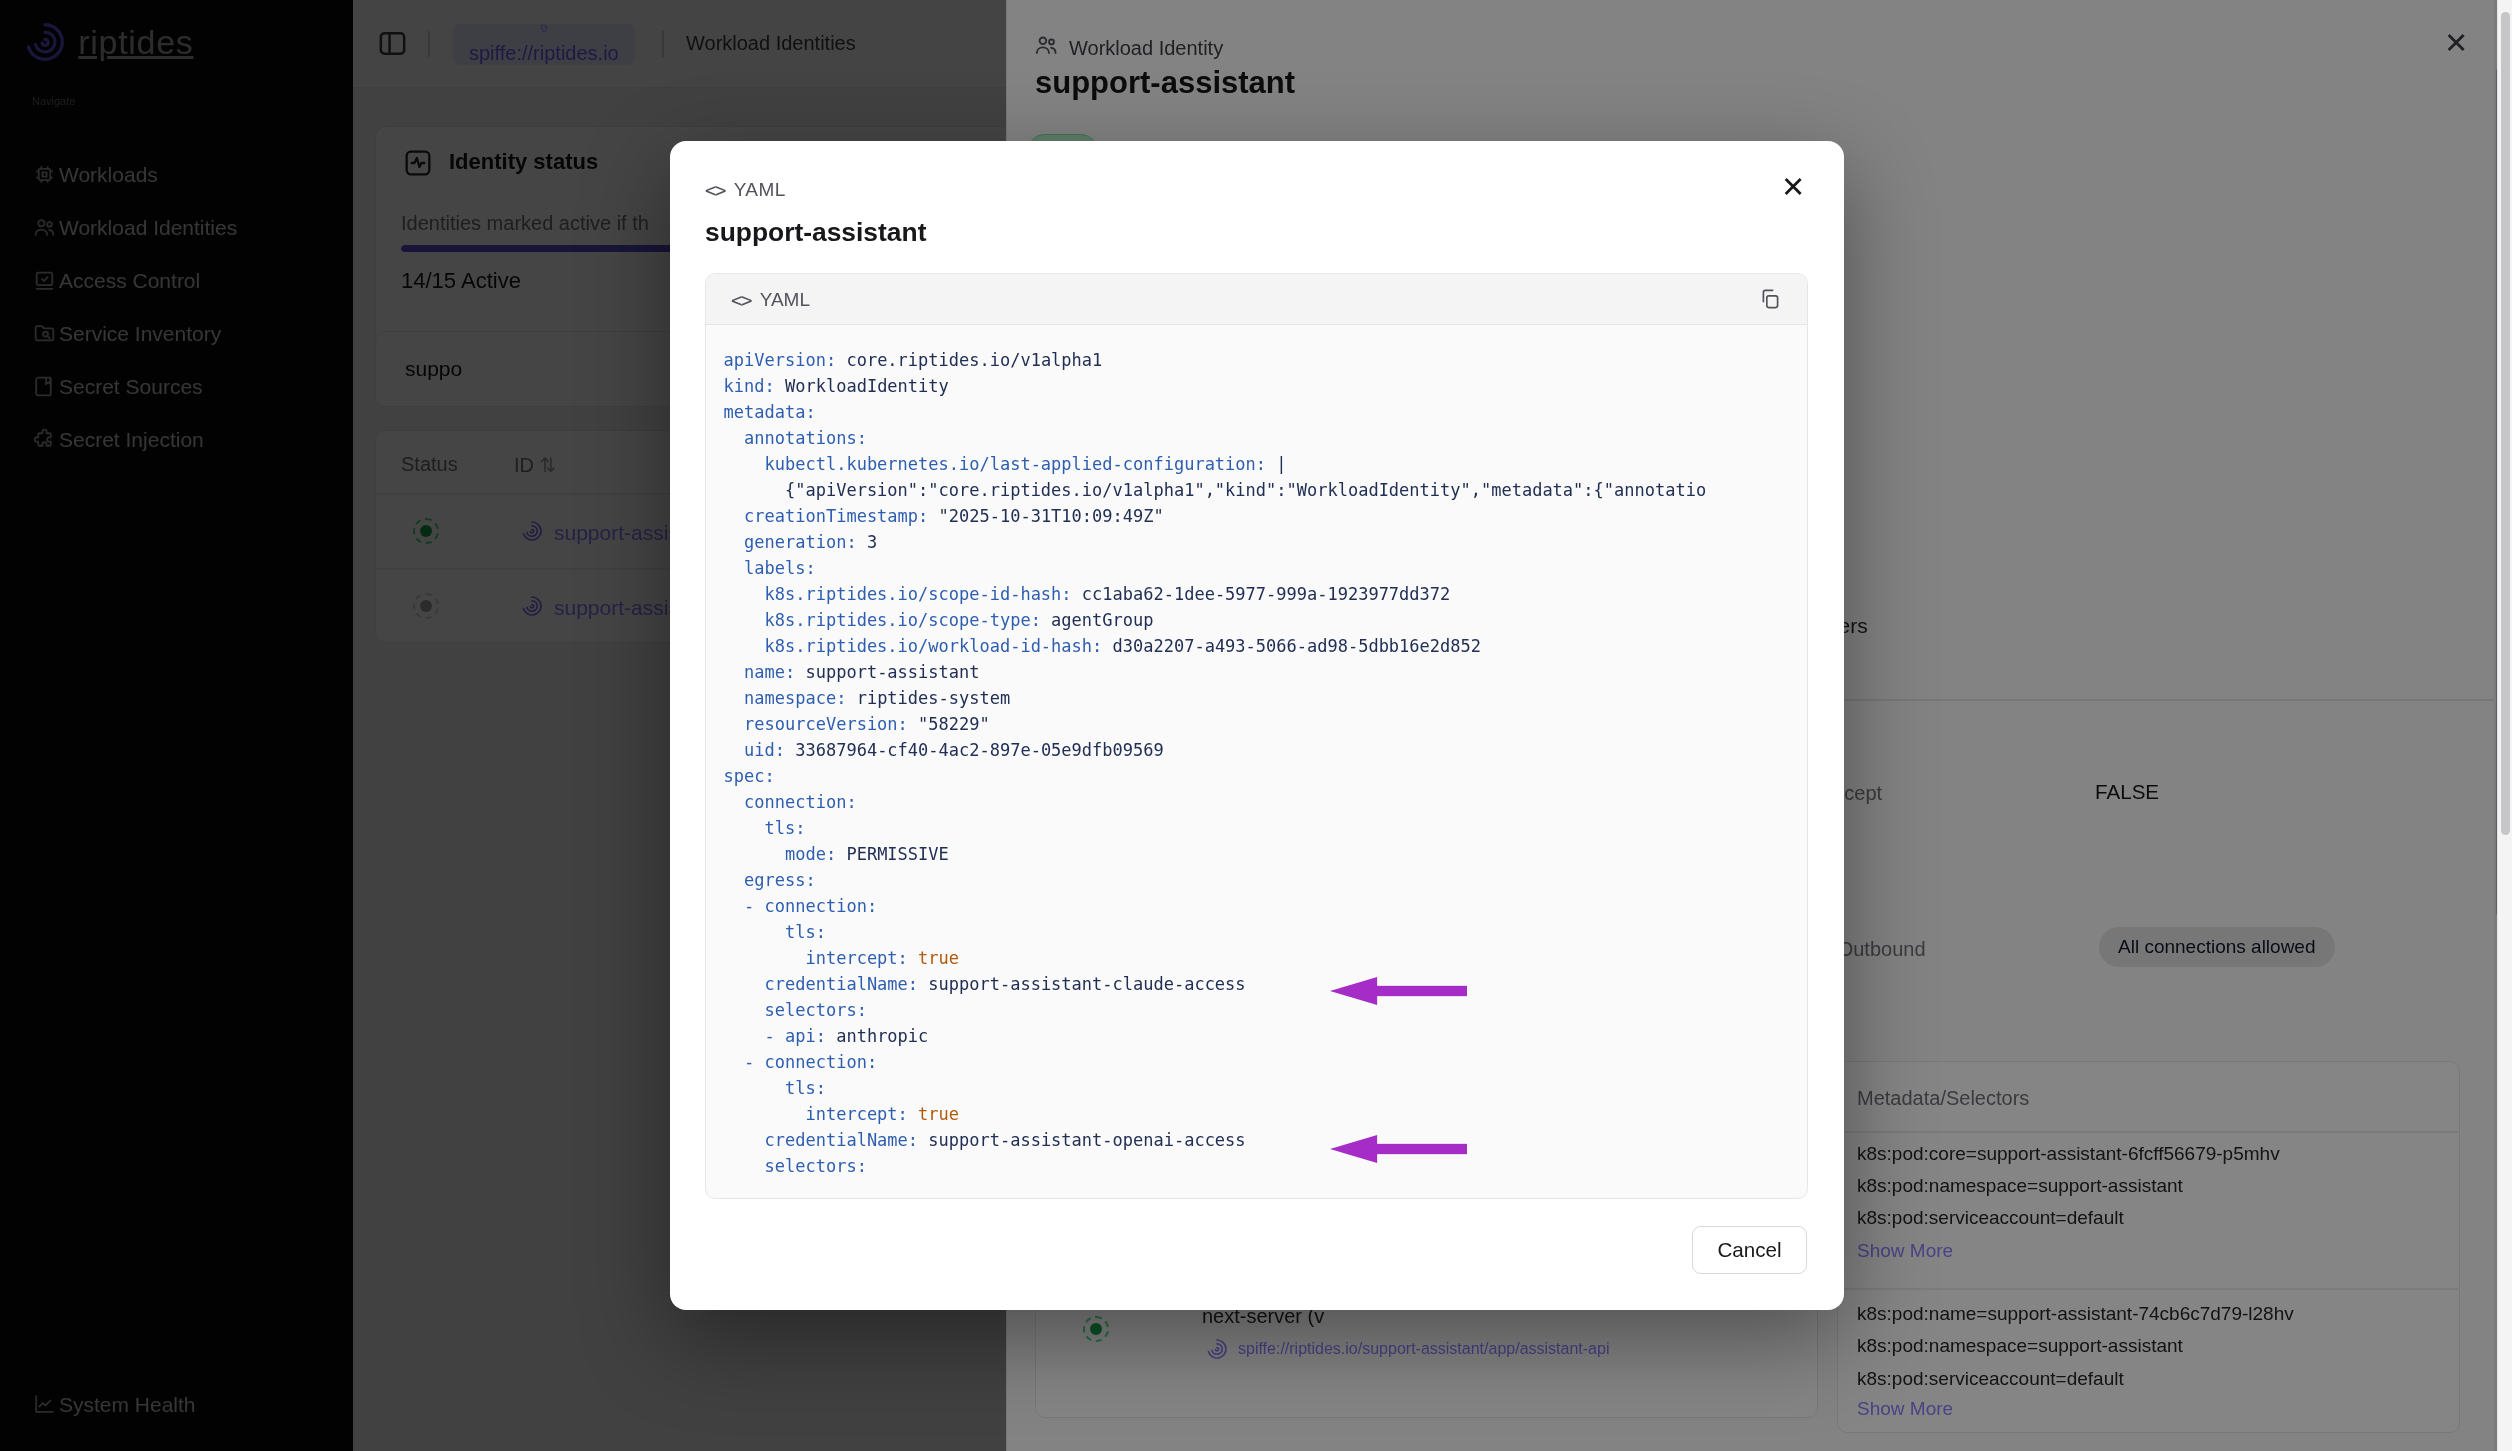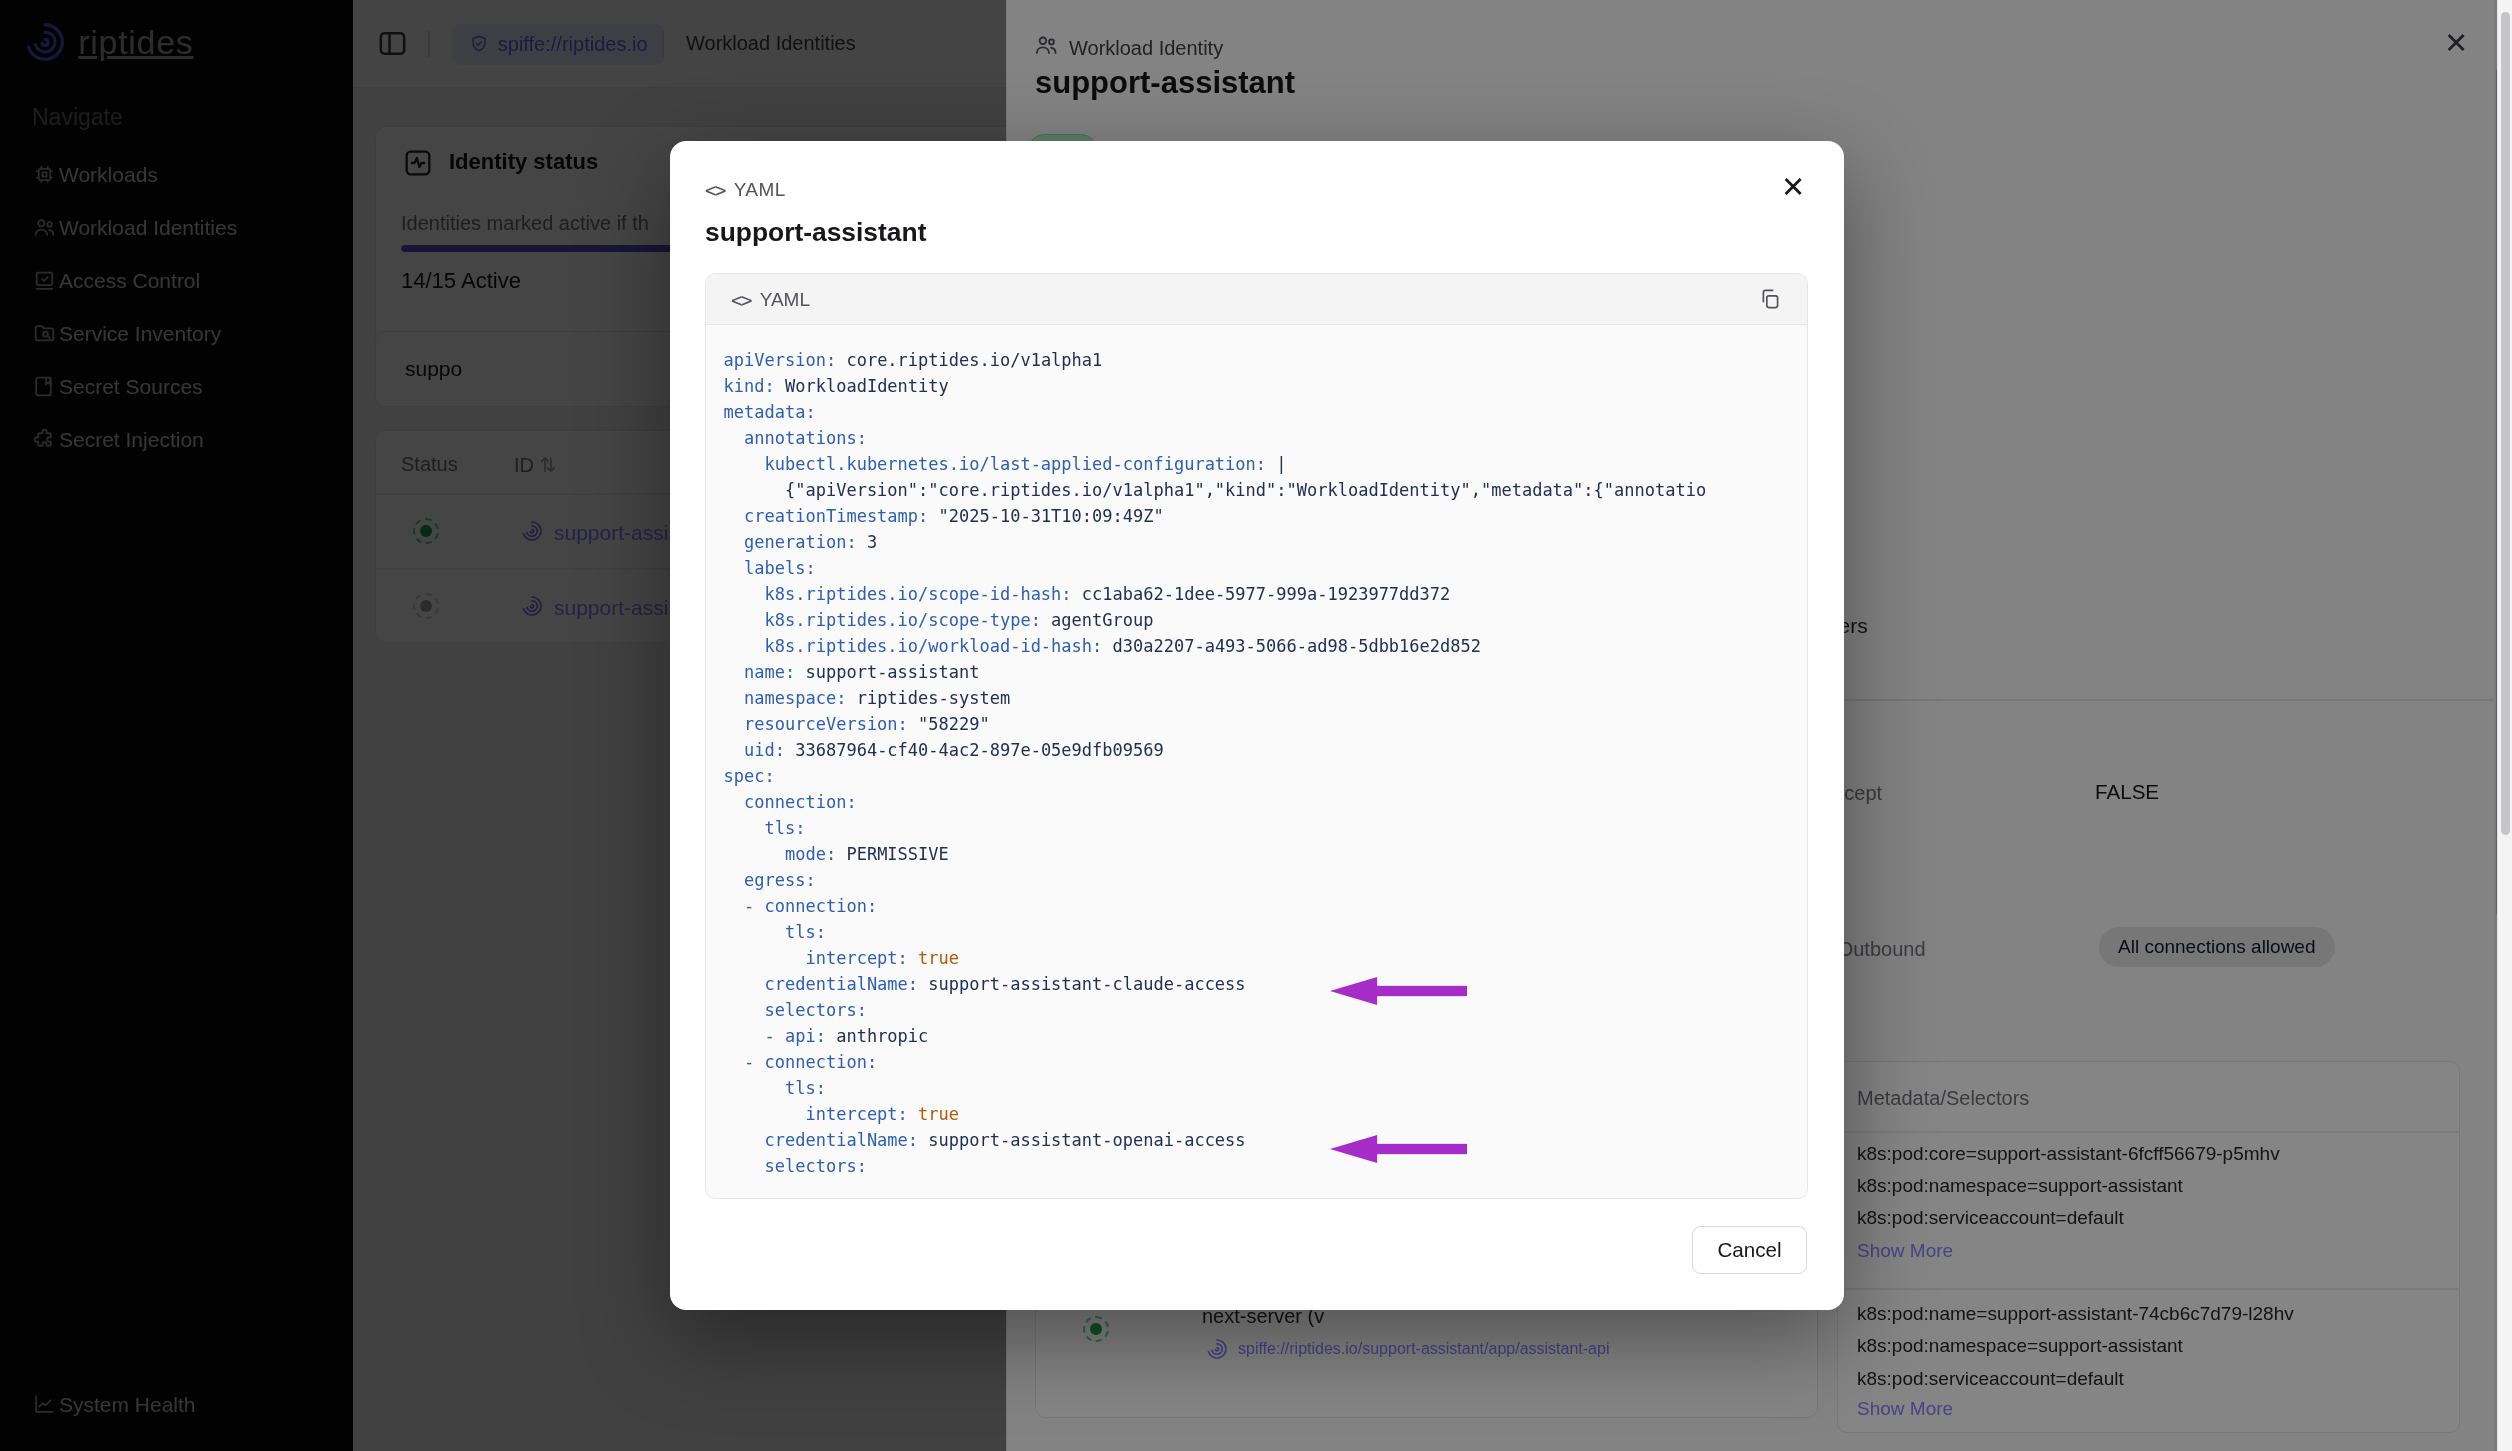--- a/index.html
+++ b/index.html
@@ -7,33 +7,33 @@
   body { font-family:"Liberation Sans", sans-serif; position:relative; }
 
   
   #app { position:absolute; inset:0; background:#f2f2f3; }
 
   
   #sidebar { position:absolute; left:0; top:0; width:353px; height:1452px; background:#0a0a0c; z-index:1; }
   .brand { position:absolute; left:22px; top:19px; display:flex; align-items:center; gap:10.3px; }
   .brand svg { width:46px; height:46px; color:#5b54d6; }
   .brand-name { font-size:34px; font-weight:500; color:#a3a3a3; letter-spacing:0.7px;text-decoration:underline; }
-  .nav-label { position:absolute; left:32px; top:104px; font-size:23px; color:#6b6b74; }
+  .nav-label { position:absolute; left:32px; top:95px; font-size:11px; color:#6b6b74; }
   .nav-list { position:absolute; left:0; top:148px; width:353px; }
   .nav-item { height:53px; display:flex; align-items:center; padding-left:32px; gap:2px; cursor:pointer; }
   .nav-item svg { width:25px; height:25px; color:#a1a1aa; flex:none; }
   .nav-item span { font-size:21px; color:#c9c9cf; }
   .nav-footer { position:absolute; left:0; top:1378px; width:353px; }
 
   
   #main { position:absolute; left:353px; top:0; right:0; height:1452px; background:#f2f2f3; }
   #topbar { position:absolute; left:0; top:0; right:0; height:88px; background:#fafafa; border-bottom:1.5px solid #e4e4e7; }
   .tb-toggle { position:absolute; left:22px; top:26.4px; width:35px; height:35px; color:#3f3f46; cursor:pointer; }
   .tb-sep1 { position:absolute; left:75px; top:31px; width:1.5px; height:26.4px; background:#d4d4d8; }
-  .tb-badge { position:absolute; left:100px; top:23.5px; height:41px; display:flex; align-items:center; gap:8.8px; padding:0 16px; background:#e7e9ff; border-radius:7.3px; cursor:pointer; }
+  .tb-badge { position:absolute; left:100px; top:23.5px; height:41px; display:flex; align-items:center; gap:8.8px; padding:0 16px; background:#e7e9ff; border-radius:7.3px; cursor:pointer;flex-direction:column; }
   .tb-badge svg { width:20px; height:20px; color:#6a63f5; }
   .tb-badge span { font-size:20px; color:#6a63f5; font-weight:500; }
   .tb-sep2 { position:absolute; left:309px; top:31px; width:1.5px; height:26.4px; background:#d4d4d8; }
   .tb-crumb { position:absolute; left:333px; top:32px; font-size:20px; color:#3f3f46; }
 
   
   .card { position:absolute; background:#fff; border:1.5px solid #e7e7ea; border-radius:11.8px; }
   #status-card { left:22px; top:126px; width:1461px; height:234px; }
   .sc-icon { position:absolute; left:25px; top:19px; width:34px; height:34px; color:#27272a; }
   .sc-title { position:absolute; left:73px; top:22px; font-size:22px; font-weight:600; color:#18181b; }

